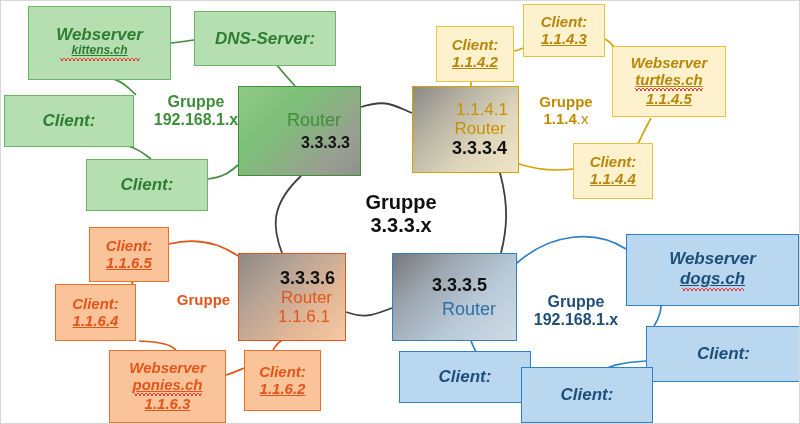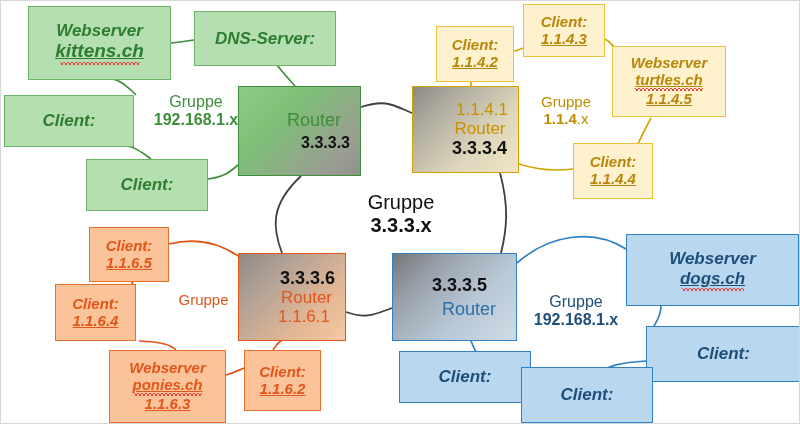--- a/index.html
+++ b/index.html
@@ -75,21 +75,21 @@
   .r-row-center{align-self:center;}
   .r-row-left{align-self:flex-start;padding-left:6px;}
 
   
   .grp{
     position:absolute;
     text-align:center;
     line-height:1.15;
     white-space:nowrap;
   }
-  .grp .cap{display:block;font-weight:400;}
+  .grp .cap{display:block;font-weight:700;}
   .grp .val{display:block;font-weight:700;}
 
   .center-grp{color:#111111;}
   .center-grp .cap{font-size:20px;}
   .center-grp .val{font-size:20px;}
 
   
   .sq{
     display:block;
     height:3px;
@@ -144,21 +144,21 @@
       <path d="M516,262 C550,232 594,228 625,248"></path>
       <path d="M660,305 C660,314 656,320 653,325"></path>
       <path d="M470,340 C474,350 476,354 480,358"></path>
       <path d="M600,370 C608,366 614,362 645,360"></path>
       <path d="M530,372 C520,372 512,374 506,378"></path>
     </g>
   </svg>
 
   <div class="node g-box" style="left:27px;top:5px;width:143px;height:74px;">
     <span class="ln" style="font-size:17px;">Webserver</span>
-    <span class="ln u-line" style="font-size:19px;">kittens.ch</span>
+    <span class="ln u-line" style="font-size:12px;">kittens.ch</span>
     <span class="sq" style="width:80px;"></span>
   </div>
 
   <div class="node g-box" style="left:193px;top:10px;width:142px;height:55px;">
     <span class="ln" style="font-size:17px;">DNS-Server:</span>
   </div>
 
   <div class="node g-box" style="left:3px;top:94px;width:130px;height:52px;">
     <span class="ln" style="font-size:17px;">Client:</span>
   </div>

